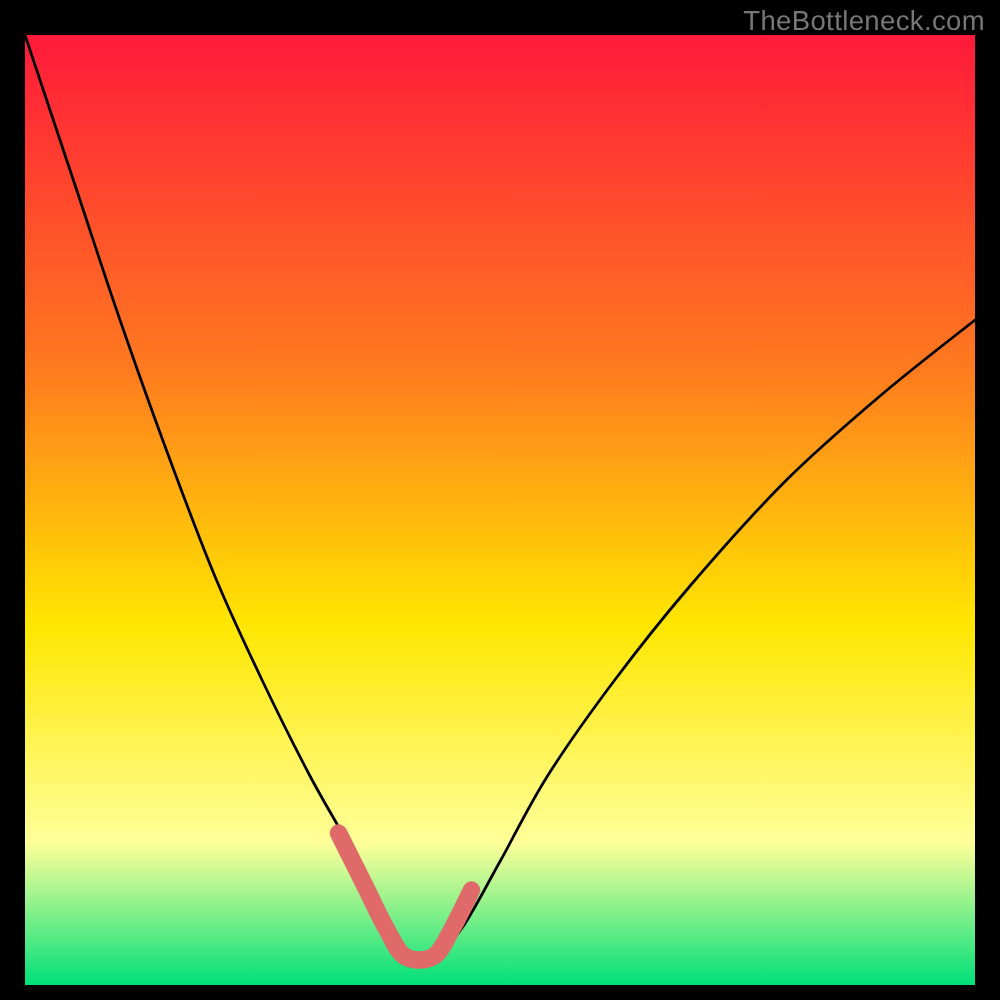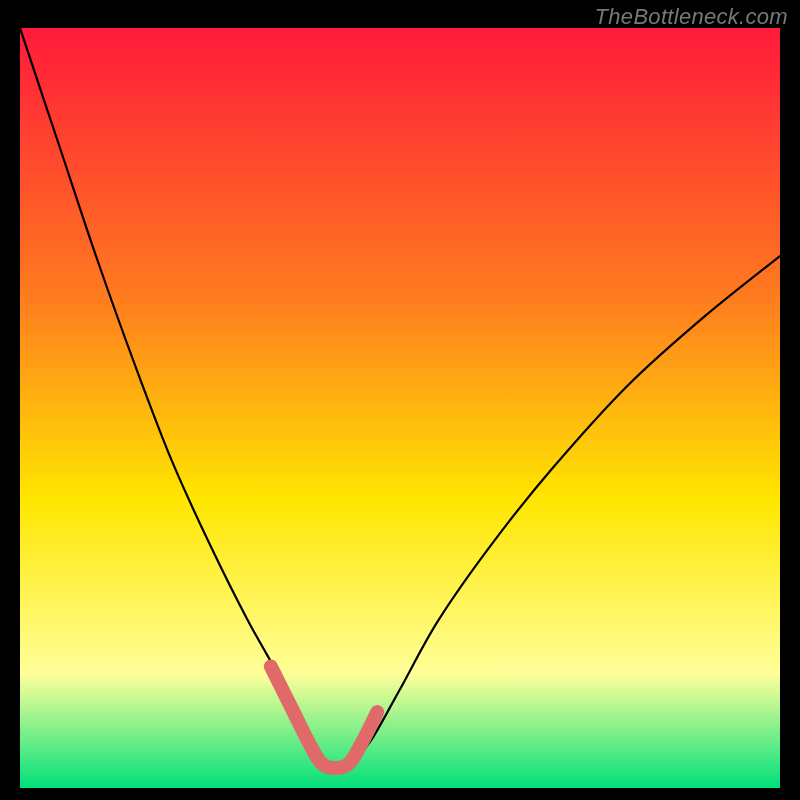--- a/index.html
+++ b/index.html
@@ -8,21 +8,20 @@
     width: 800px;
     height: 800px;
     background: #000;
     overflow: hidden;
   }
   .frame {
     position: relative;
     width: 800px;
     height: 800px;
     background: #000;
-    font-style: italic;
   }
   .watermark {
     position: absolute;
     top: 4px;
     right: 12px;
     font-family: Arial, Helvetica, sans-serif;
     font-size: 22px;
     color: #777;
     letter-spacing: 0.3px;
     z-index: 3;

